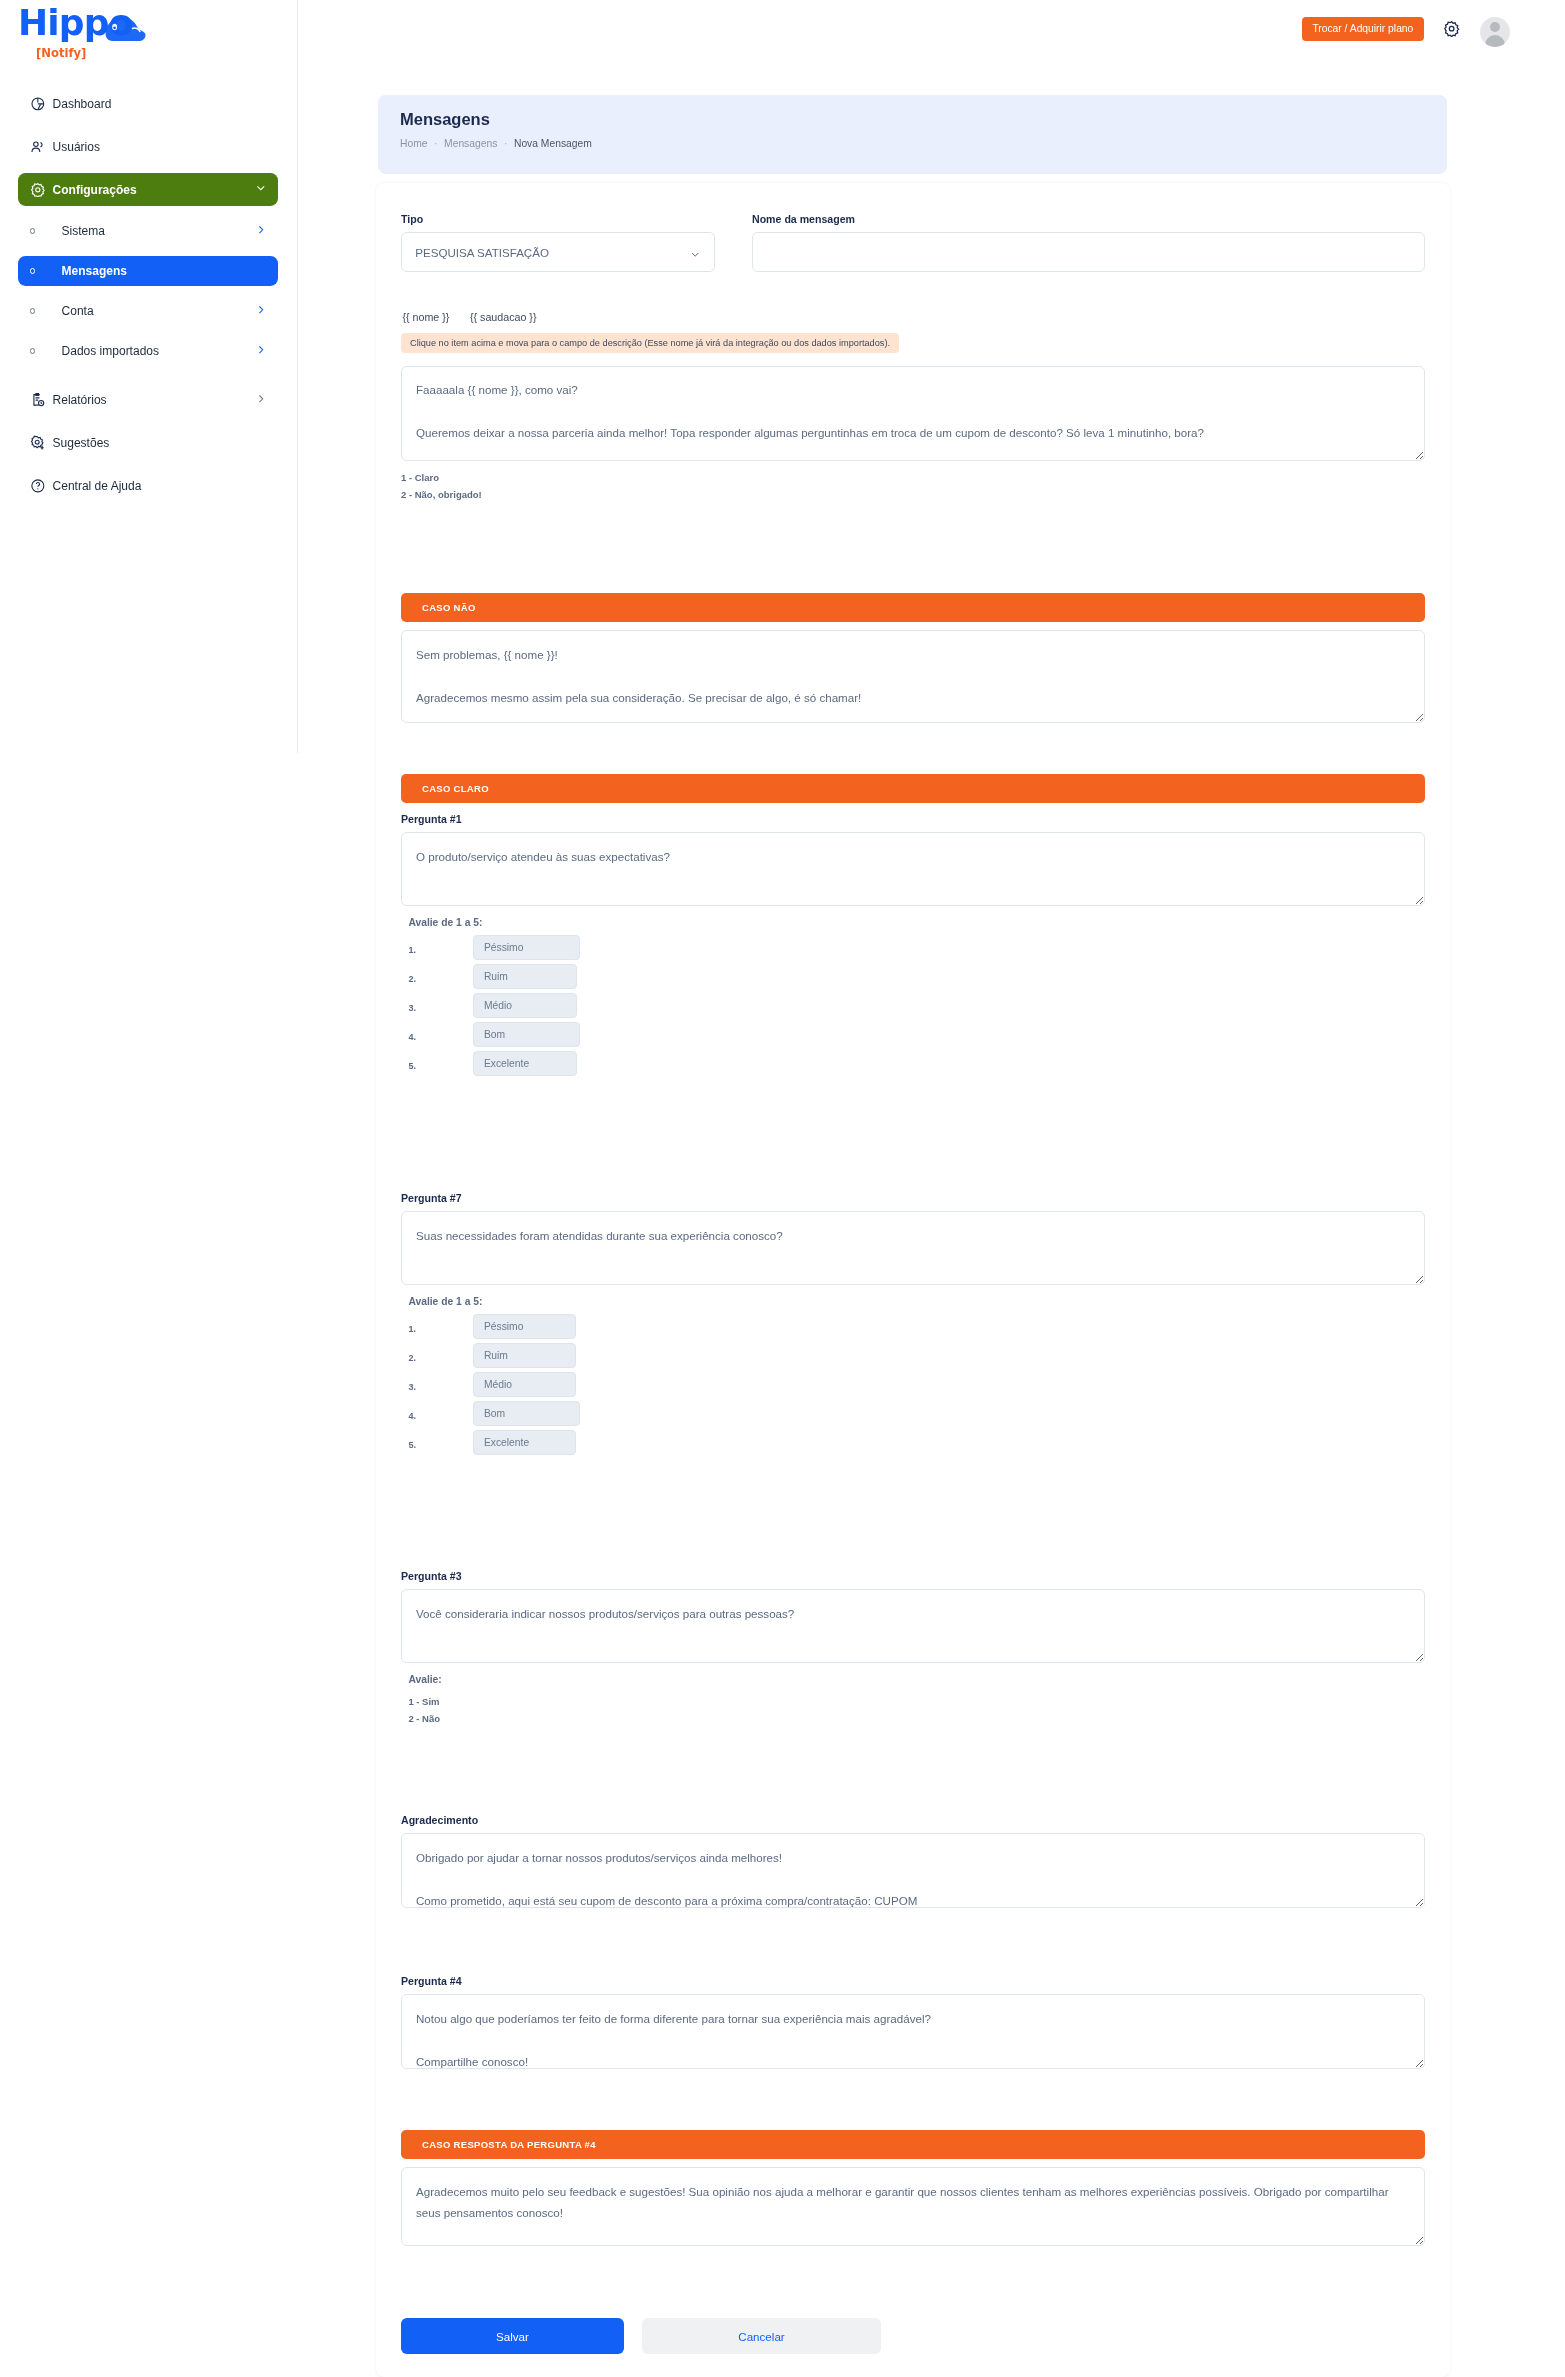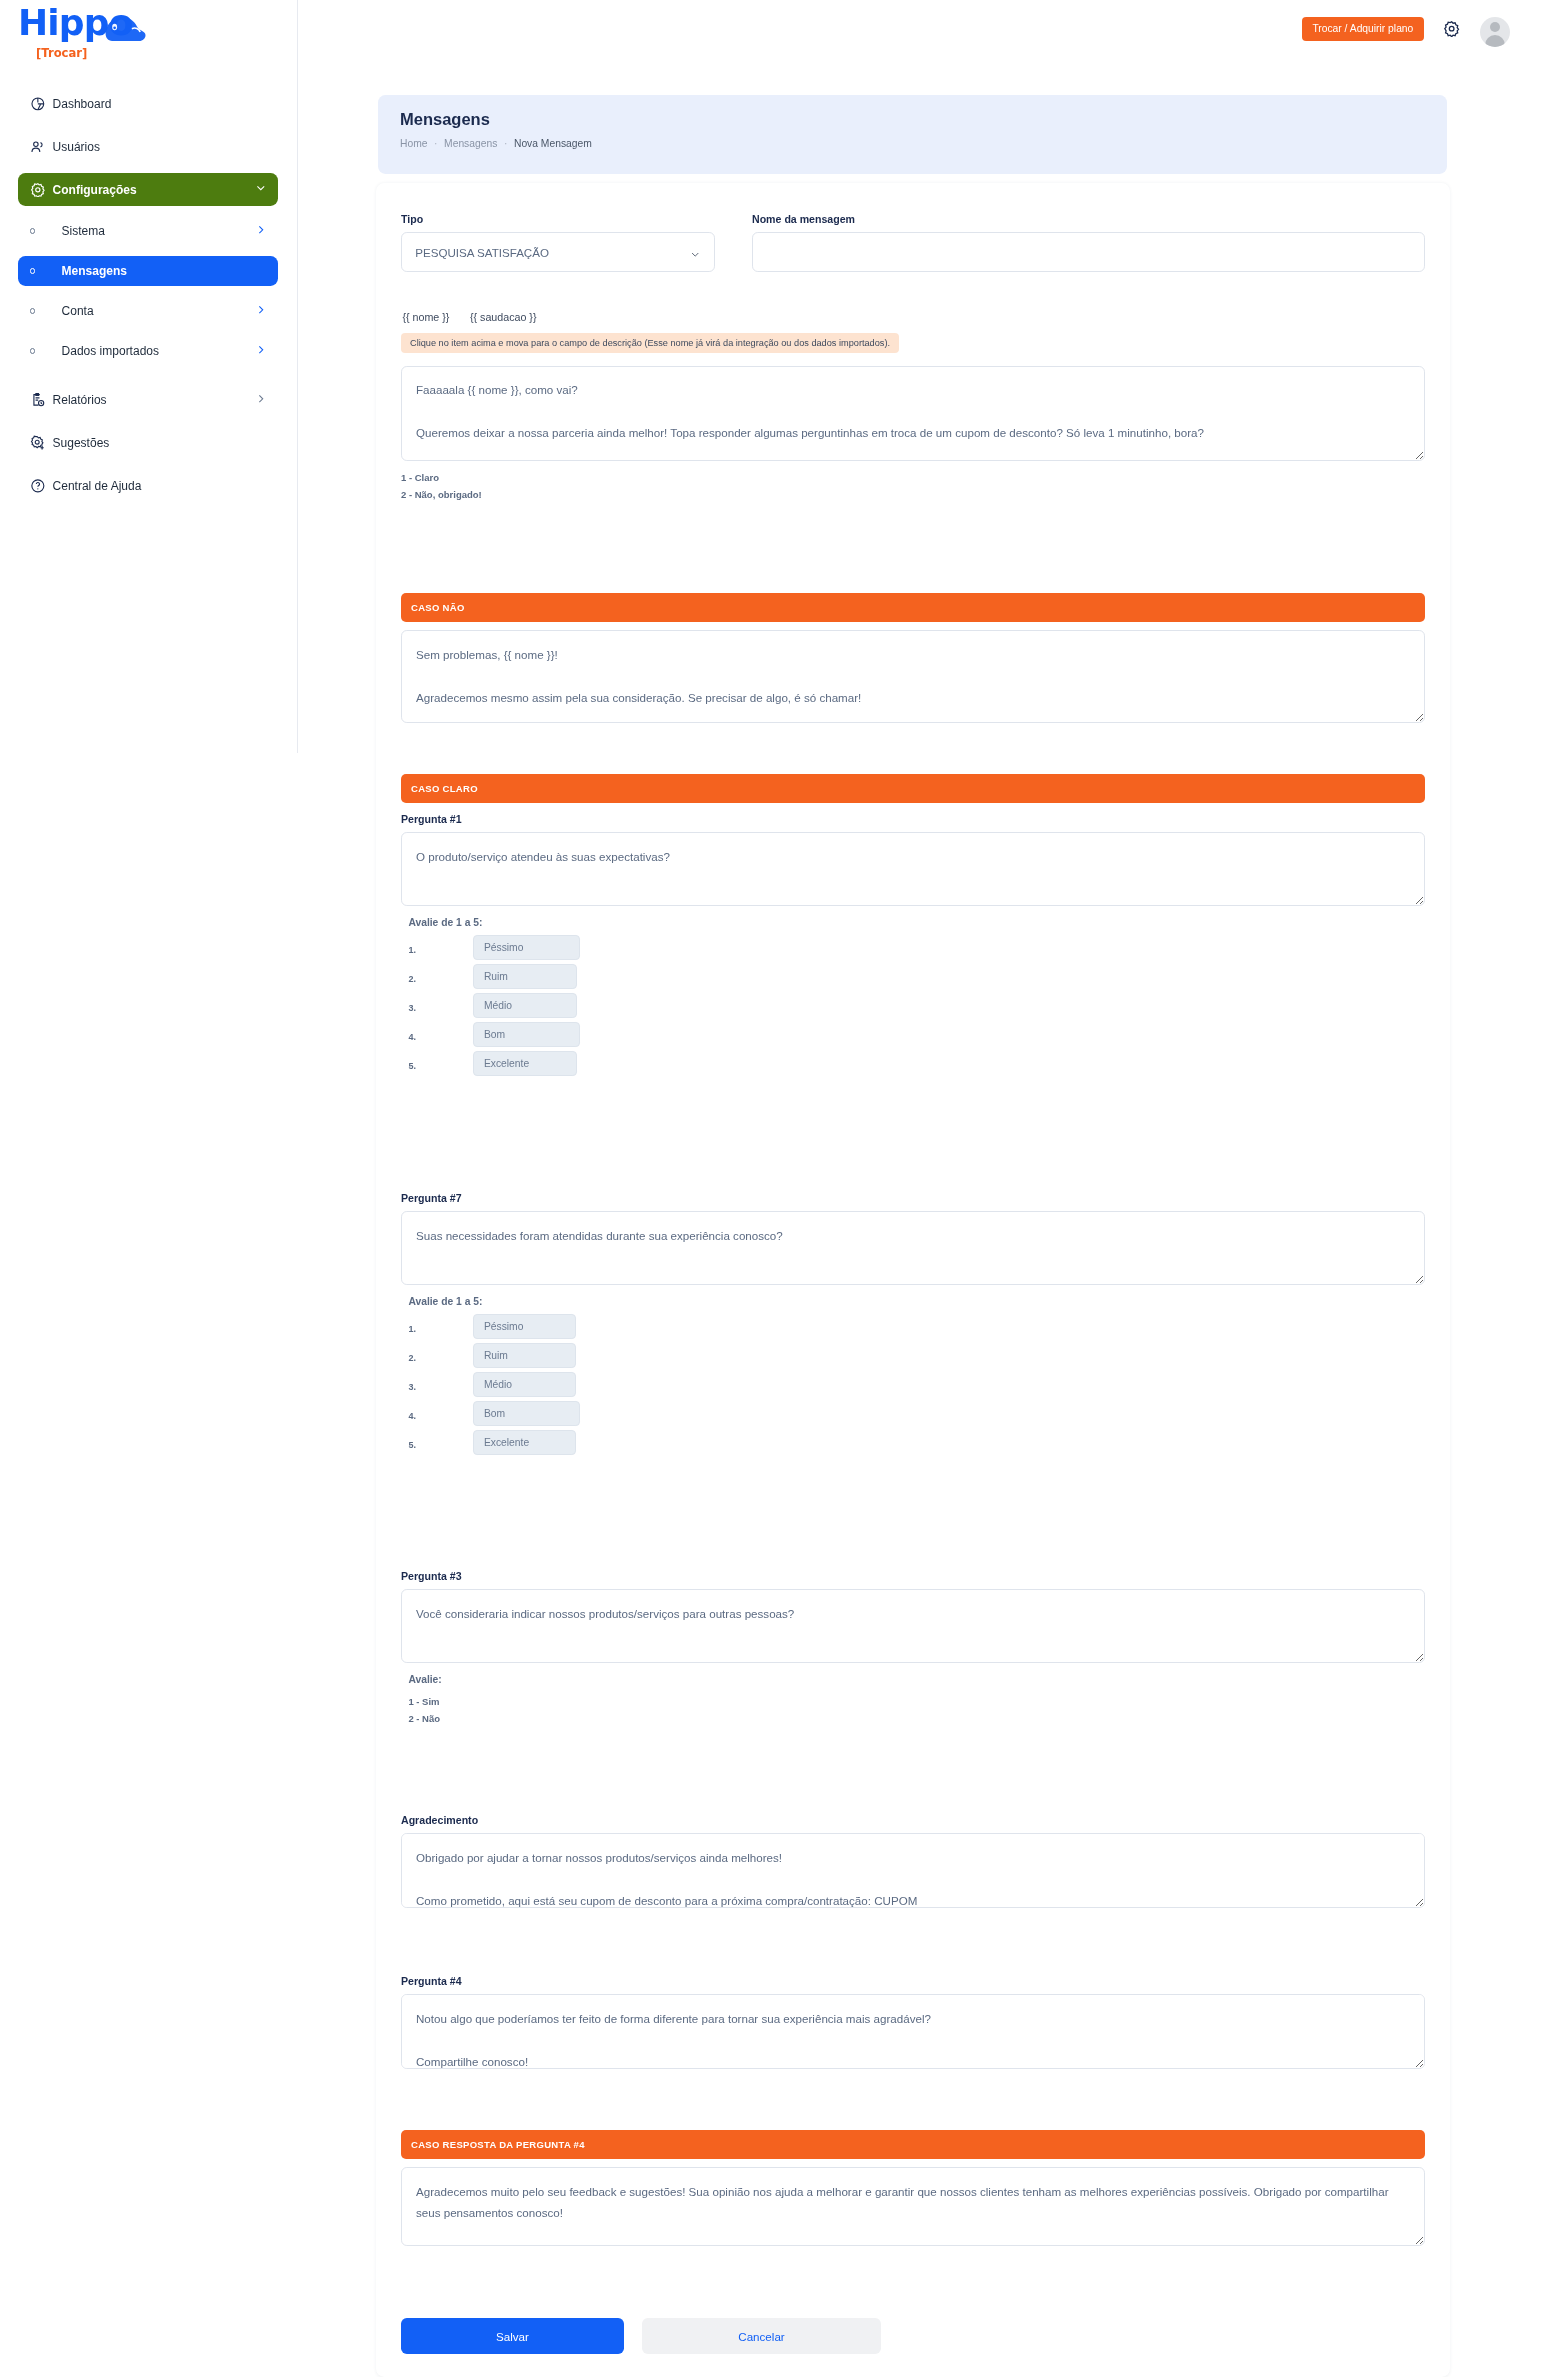--- a/index.html
+++ b/index.html
@@ -161,21 +161,21 @@
   textarea.ta {
     width:1024px; border:0.8px solid #dfe4ec; border-radius:5.8px;
     padding:12.4px 14px; font-size:11.6px; color:#5b6a82; line-height:1.85;
     font-family:"Liberation Sans", sans-serif; outline:none;
     background:#fff; resize:vertical; display:block;
   }
 
   .band {
     width:1024px; background:#f4621f; color:#fff; border-radius:5px;
     font-size:9.5px; font-weight:700; letter-spacing:0.3px;
-    padding:9px 10px; text-transform:uppercase;
+    padding:9px 21px; text-transform:uppercase;
   }
 
   .mini-list { margin-top:9px; }
   .mini-list div { font-size:9.5px; font-weight:700; color:#5b6a82; line-height:1.75; }
 
   .rate-row { display:flex; align-items:center; margin-bottom:4.1px; }
   .rate-num {
     width:16.5px; font-size:9px; font-weight:700; color:#5b6a82;
     text-align:left; padding-top:5.8px;
   }
@@ -193,21 +193,21 @@
   #btn-salvar { background:#1260f6; color:#fff; width:223px; }
   #btn-cancelar { background:#f0f1f3; color:#1260f6; width:239px; }
 </style>
 </head>
 <body>
 
 <div id="sidebar">
 
   <div id="logo">
     <div class="logo-text">Hippo</div>
-    <div class="logo-sub">[Trocar]</div>
+    <div class="logo-sub">[Notify]</div>
     <svg class="logo-hippo" viewBox="0 0 62 42">
       <path d="M8 26c0-11 9-20 20-20 8 0 15 4 18 11 2 5 8 5 10 9 2 4-2 9-7 9H16c-5 0-8-4-8-9z" fill="#1260f6"></path>
       <ellipse cx="19" cy="18" rx="3" ry="4" fill="#fff"></ellipse>
       <circle cx="19" cy="19" r="1.6" fill="#1260f6"></circle>
       <path d="M40 20c4-2 9 0 10 4" stroke="#fff" stroke-width="2" fill="none"></path>
     </svg>
   </div>
 
   <div class="nav">
 

